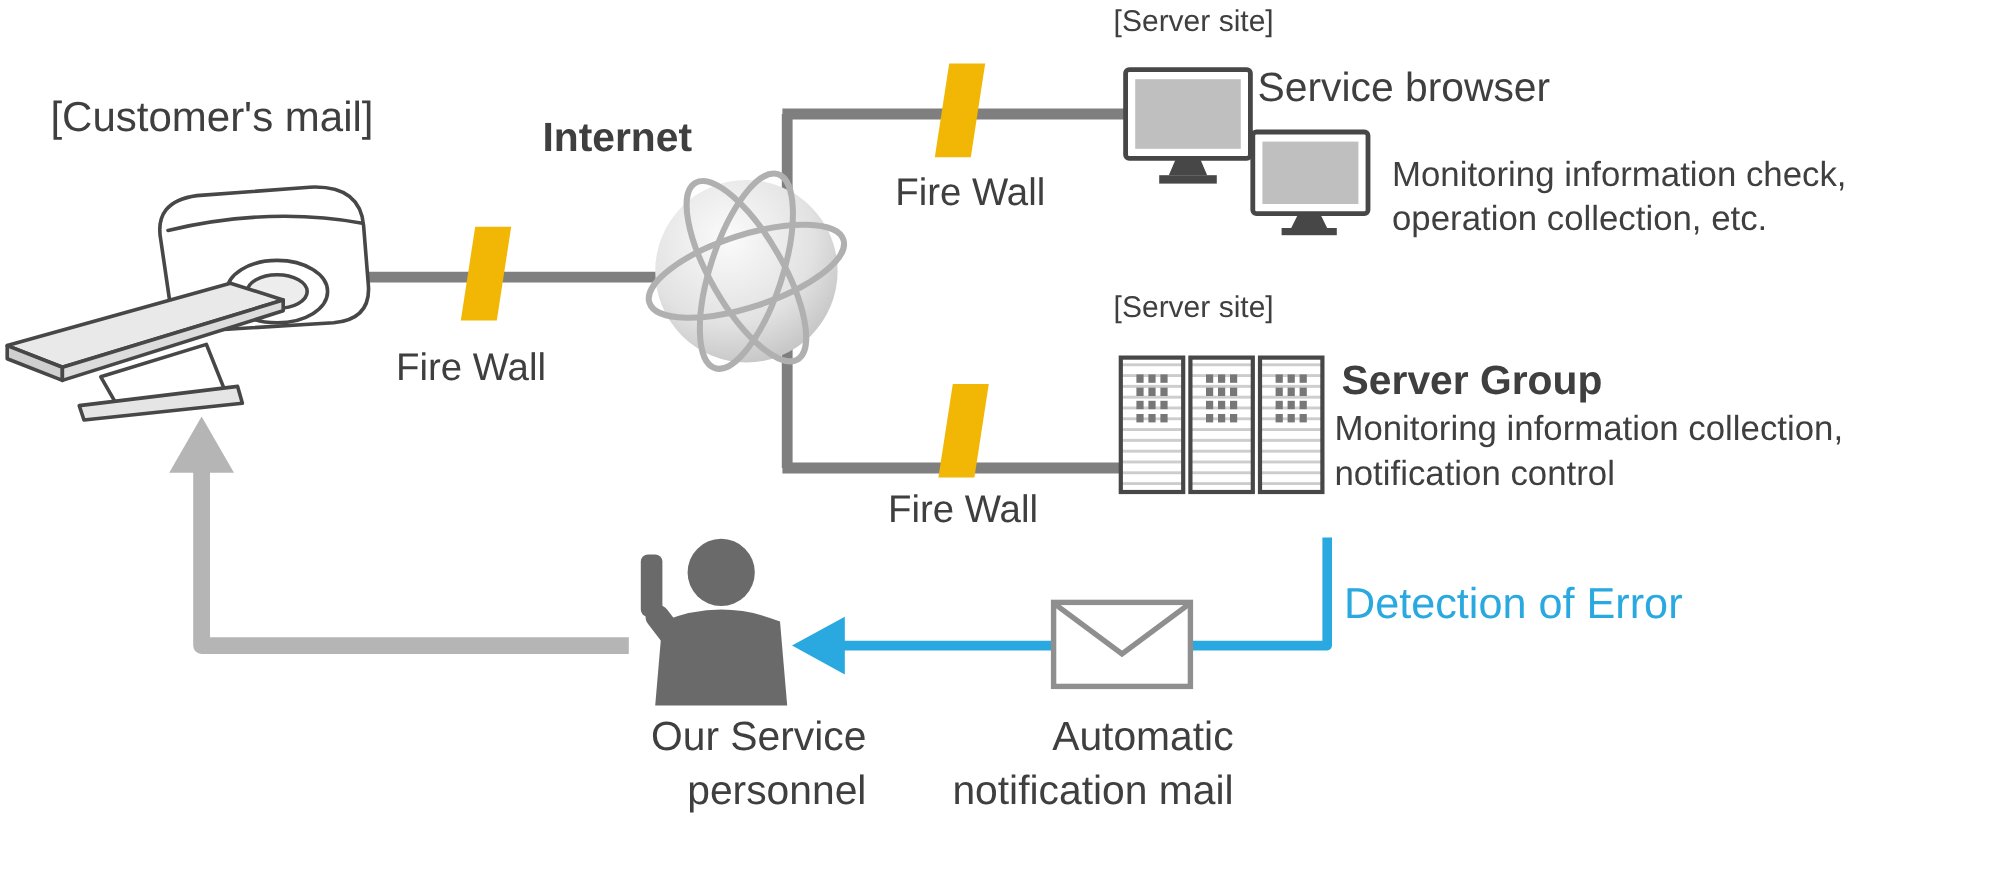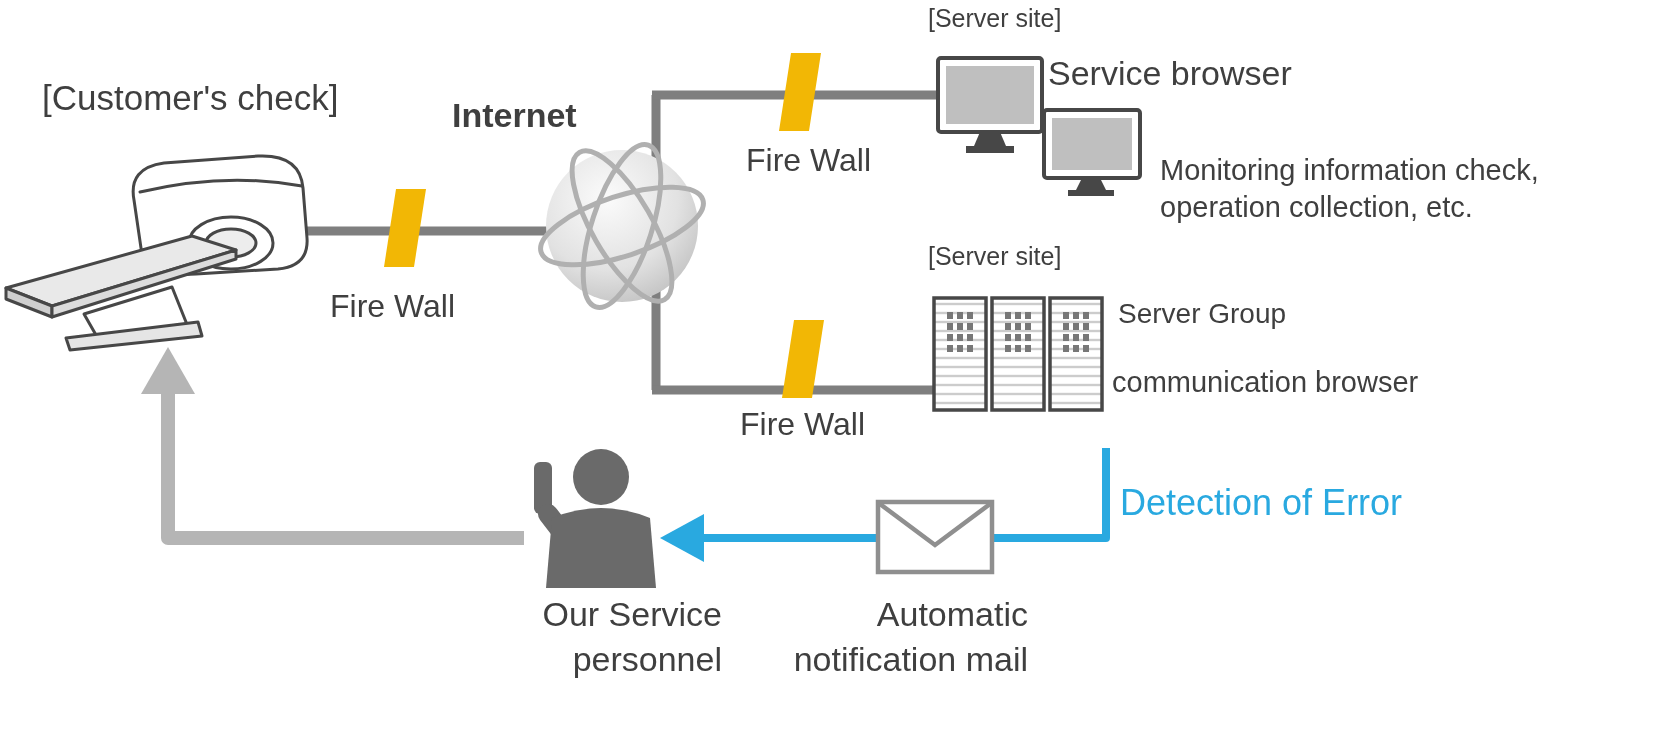--- a/index.html
+++ b/index.html
@@ -34,24 +34,24 @@
   .t-customer { left:42px; top:78px; font-size:35px; }
   .t-internet { left:452px; top:96px; font-size:34px;font-weight:bold; }
   .t-fw { font-size:32px; }
   .t-fw1 { left:330px; top:288px; }
   .t-fw2 { left:746px; top:142px; }
   .t-fw3 { left:740px; top:406px; }
   .t-site { font-size:25px;text-align:center; }
   .t-site-top { left:928px; top:4px; }
   .t-site-bottom { left:928px; top:242px; }
   .t-sentinel { left:1048px; top:54px; font-size:34px; }
-  .t-desc { font-size:29px; line-height:37px;margin-top:24px; }
+  .t-desc { font-size:29px; line-height:37px; }
   .t-desc-top { left:1160px; top:128px; }
   .t-desc-bottom { left:1112px; top:340px; }
-  .t-servergroup { left:1118px; top:298px; font-size:28px; }
+  .t-servergroup { left:1118px; top:298px; font-size:34px;font-weight:bold; }
   .t-detect { left:1120px; top:482px; font-size:36px; color:var(--accent_blue,#29a9e0); }
   .t-center { text-align:right; font-size:34px; line-height:45px; }
   .t-person-label { left:462px; top:592px; width:260px; }
   .t-mail-label { left:728px; top:592px; width:300px; }
 </style>
 </head>
 <body>
 
 <div class="canvas">
 
@@ -148,38 +148,39 @@
     </g>
 
     <g class="person">
       <rect x="534" y="462" width="18" height="52" rx="6"></rect>
       <circle cx="601" cy="477" r="28"></circle>
       <path d="M568 540 L548 514" stroke="var(--person,#6a6a6a)" stroke-width="20" stroke-linecap="round" fill="none"></path>
       <path d="M552 518 Q601 498 650 518 L656 588 L546 588 Z"></path>
     </g>
   </svg>
 
-  <div class="t t-customer">[Customer's check]</div>
+  <div class="t t-customer">[Customer's mail]</div>
   <div class="t t-internet">Internet</div>
 
   <div class="t t-fw t-fw1">Fire Wall</div>
   <div class="t t-fw t-fw2">Fire Wall</div>
   <div class="t t-fw t-fw3">Fire Wall</div>
 
   <div class="t t-site t-site-top">[Server site]</div>
   <div class="t t-sentinel">Service browser</div>
   <div class="t t-desc t-desc-top">
     <span class="bl">Monitoring information check,</span>
     <span class="bl">operation collection, etc.</span>
   </div>
 
   <div class="t t-site t-site-bottom">[Server site]</div>
   <div class="t t-servergroup">Server Group</div>
   <div class="t t-desc t-desc-bottom">
-    <span class="bl">communication browser</span>
+    <span class="bl">Monitoring information collection,</span>
+    <span class="bl">notification control</span>
   </div>
 
   <div class="t t-detect">Detection of Error</div>
 
   <div class="t t-center t-person-label">
     <span class="bl">Our Service</span>
     <span class="bl">personnel</span>
   </div>
 
   <div class="t t-center t-mail-label">

